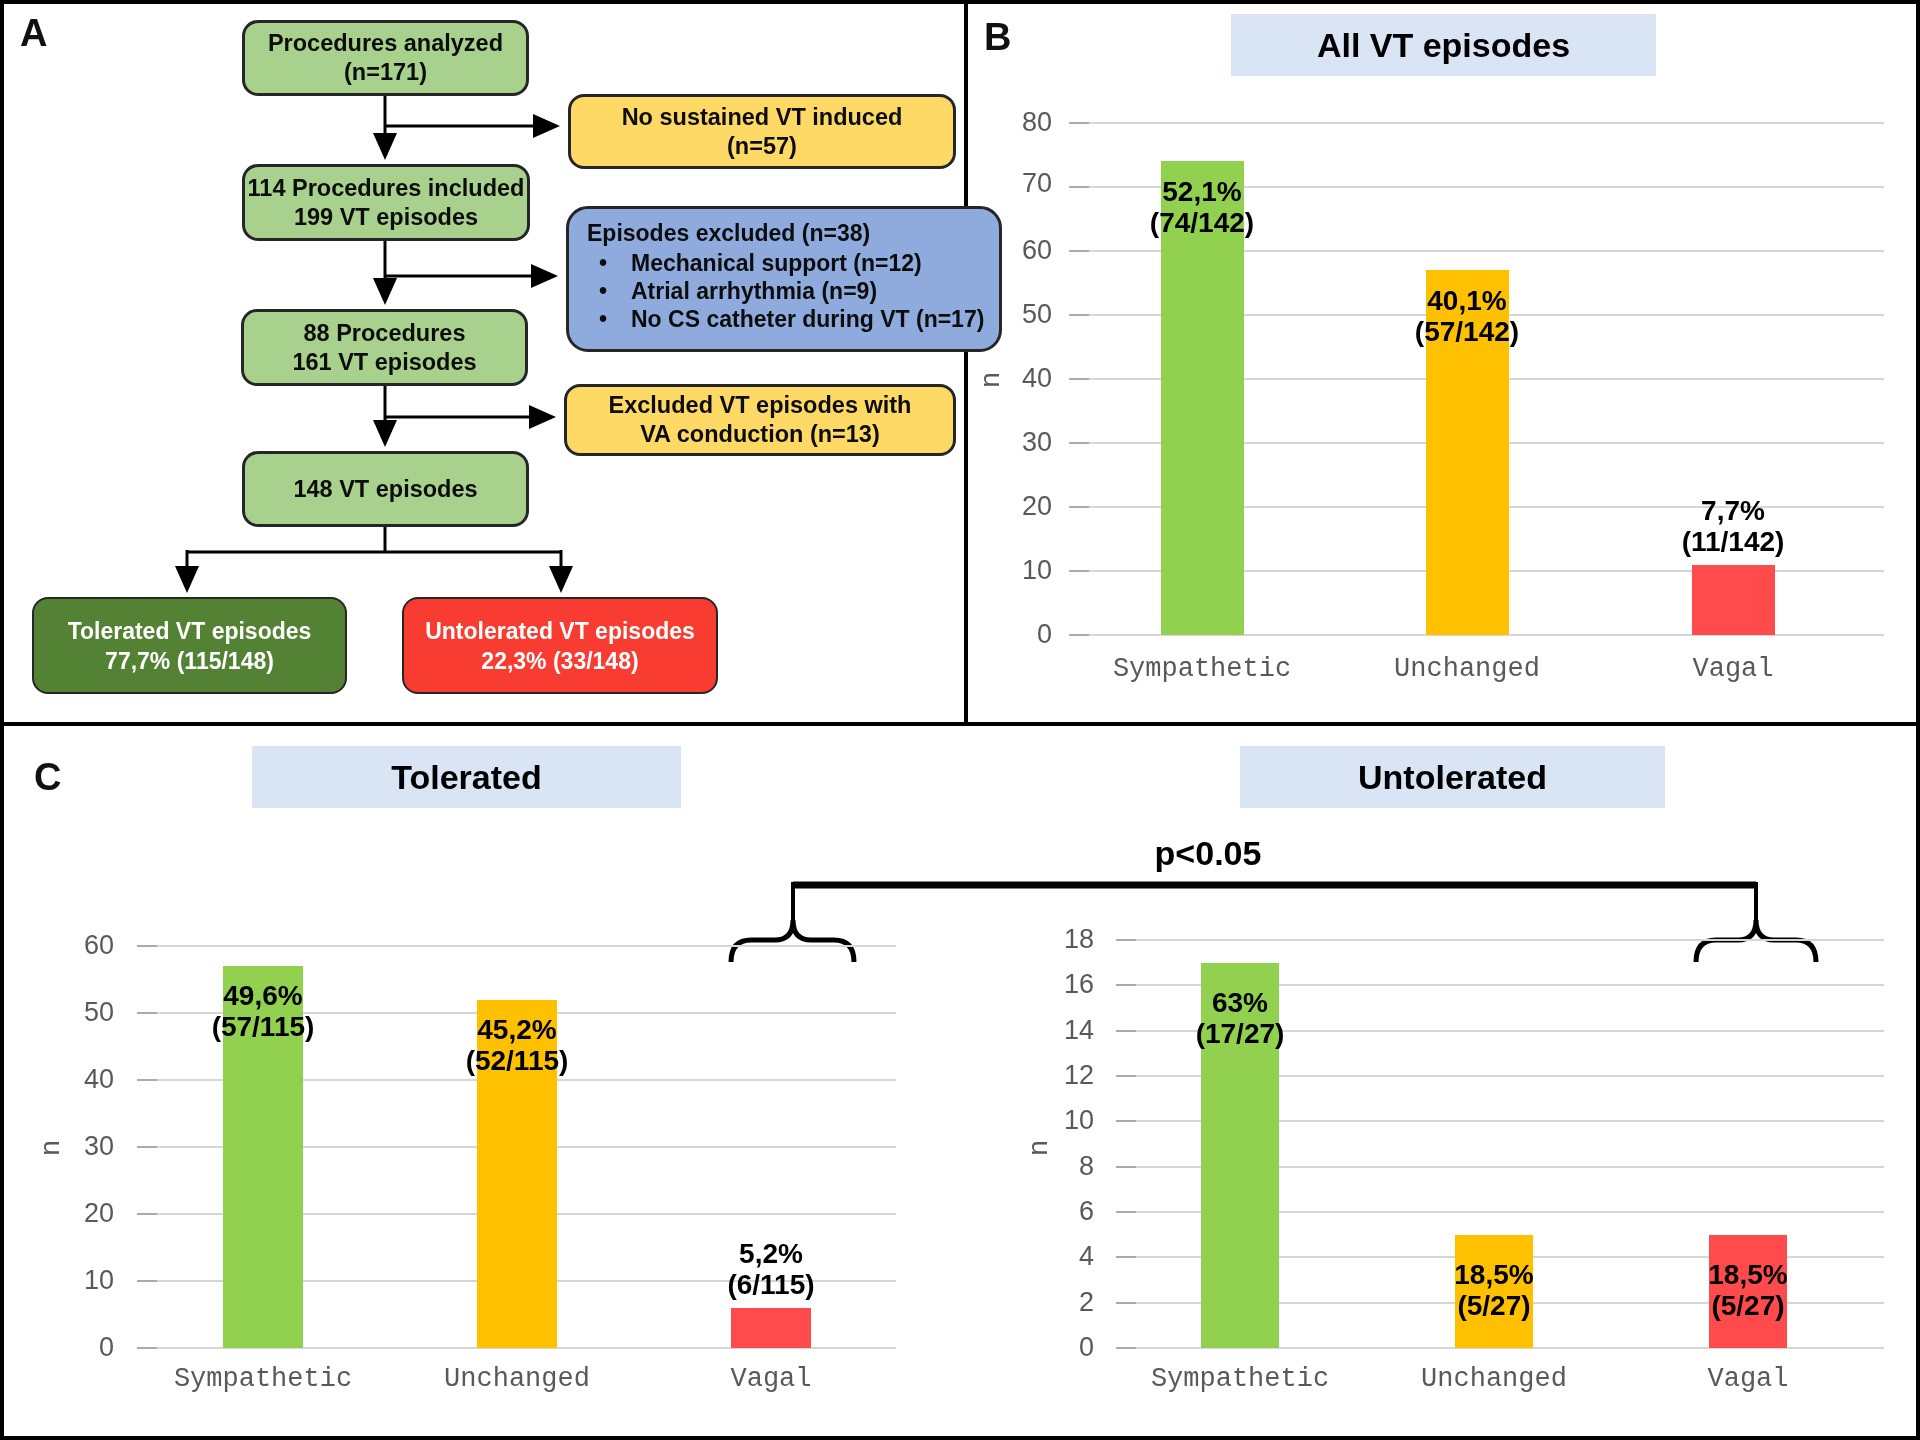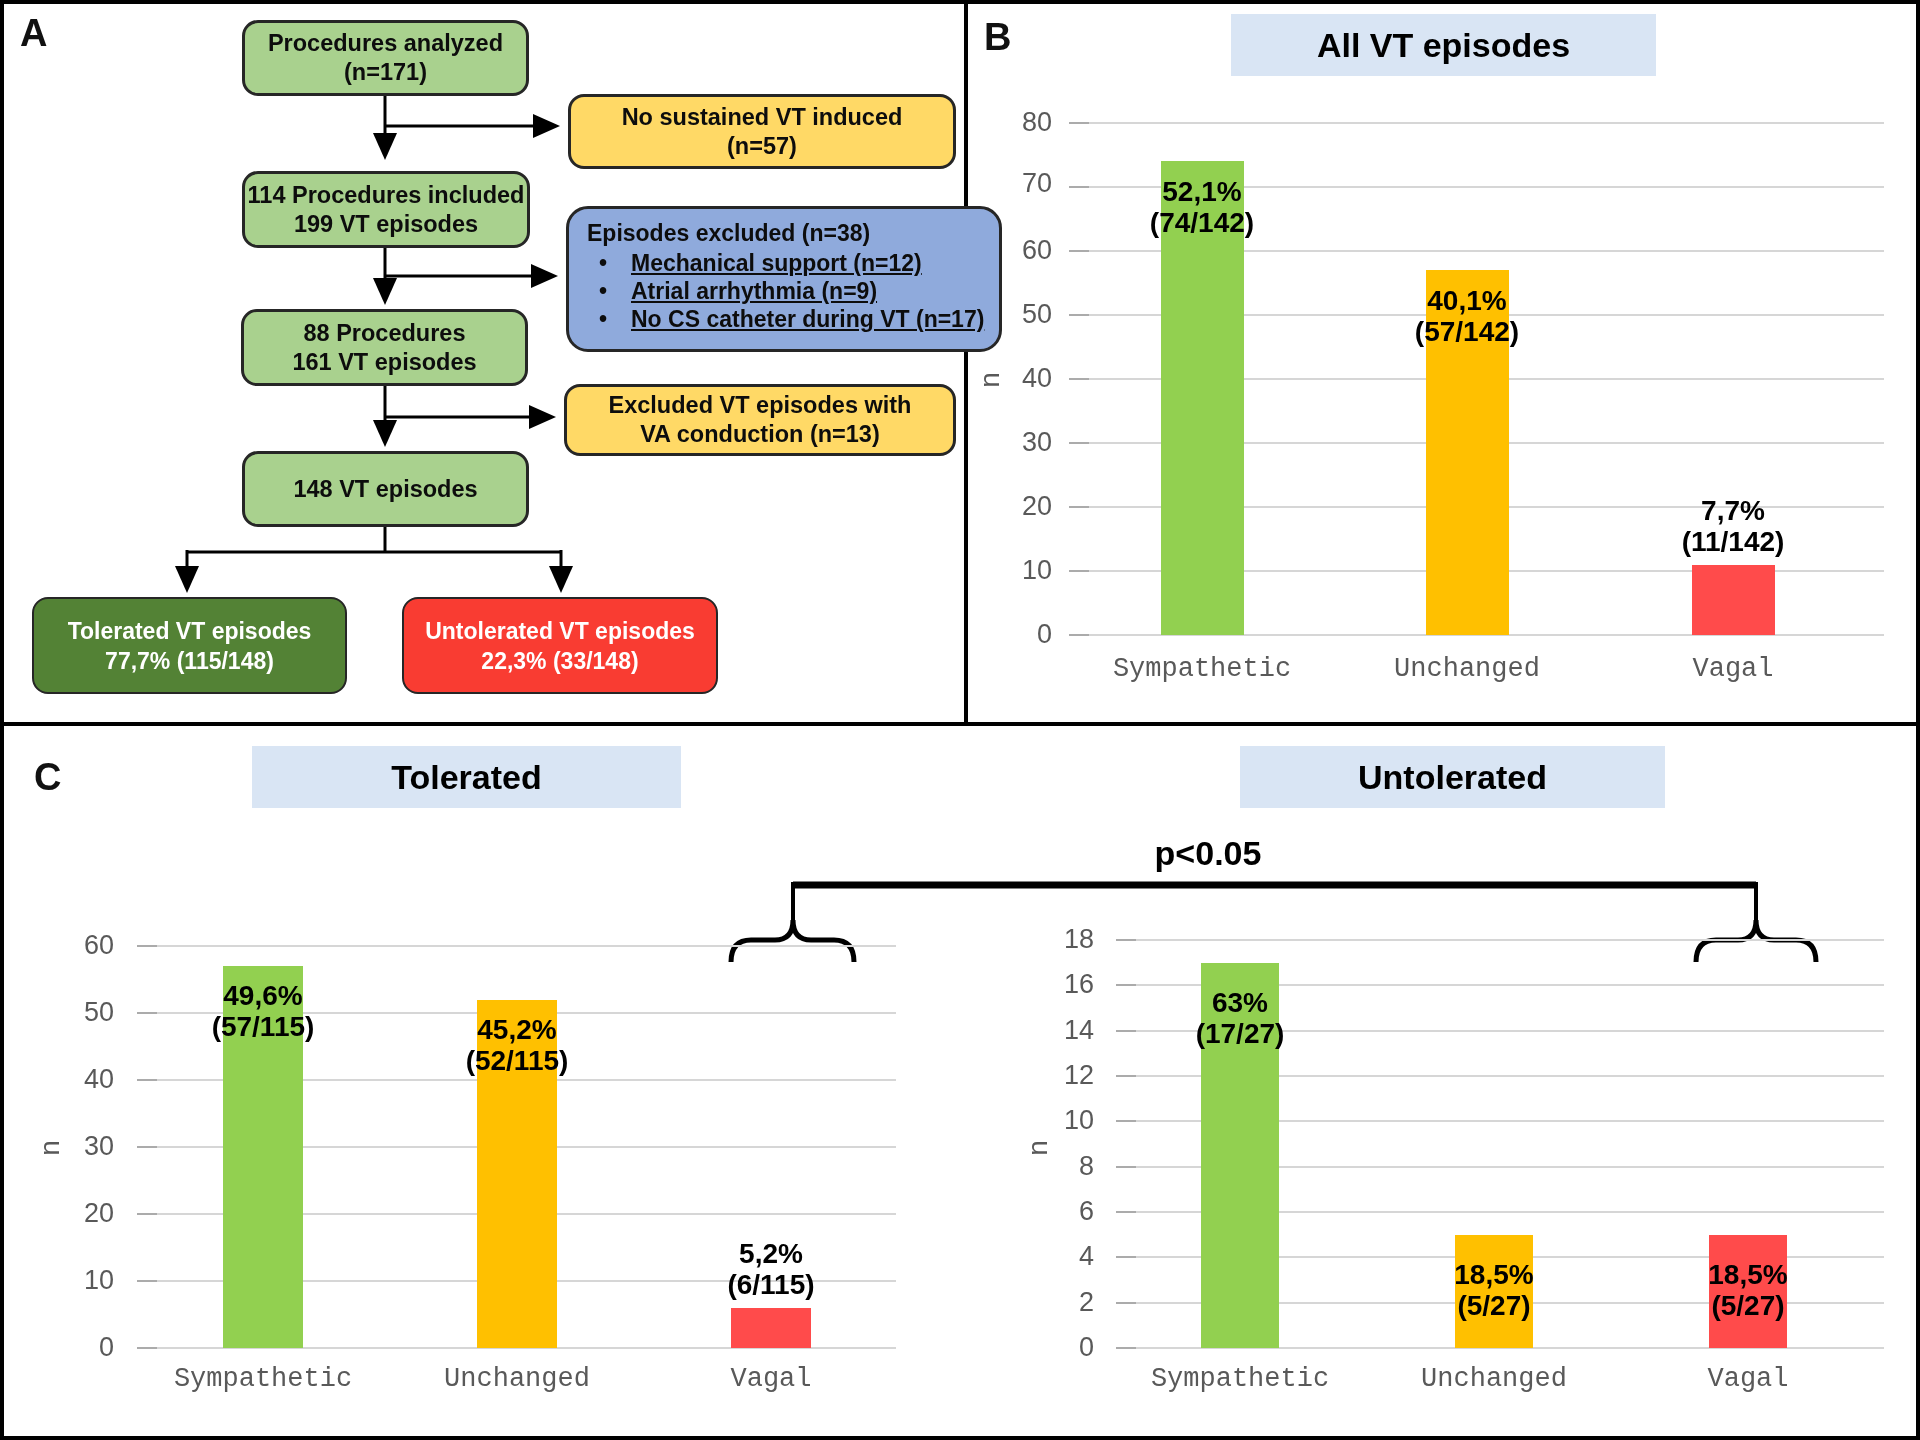--- a/index.html
+++ b/index.html
@@ -12,32 +12,32 @@
   #divider-v{left:960px;top:0;width:4px;height:722px;}
   #divider-h{left:0;top:718px;width:1920px;height:4px;}
   .panel-letter{position:absolute;font-size:38px;font-weight:600;color:#111;}
   
   .fc-box{
     position:absolute;box-sizing:border-box;border:3px solid #262626;border-radius:16px;
     display:flex;align-items:center;justify-content:center;text-align:center;
     font-weight:700;font-size:23.5px;line-height:29px;color:#0d0d0d;white-space:pre-line;
   }
   #fc-analyzed{left:238px;top:16px;width:287px;height:76px;}
-  #fc-included{left:238px;top:167px;width:288px;height:77px;}
+  #fc-included{left:238px;top:160px;width:288px;height:77px;}
   #fc-proc88{left:237px;top:305px;width:287px;height:77px;}
   #fc-ep148{left:238px;top:447px;width:287px;height:76px;}
   #fc-nosust{left:564px;top:90px;width:388px;height:75px;}
   #fc-excl-va{left:560px;top:380px;width:392px;height:72px;}
   #fc-excluded{
     position:absolute;left:562px;top:202px;width:436px;height:146px;box-sizing:border-box;
     border:3px solid #262626;border-radius:22px;
     font-weight:700;font-size:23px;line-height:28px;color:#0d0d0d;
     padding:10px 14px 19px 18px;text-align:left;
   }
-  #fc-excluded ul{margin:2px 0 0 0;padding:0;list-style:none;text-decoration:underline;}
+  #fc-excluded ul{margin:2px 0 0 0;padding:0;list-style:none;}
   #fc-excluded li{padding-left:44px;position:relative;}
   #fc-excluded li::before{content:"\2022";position:absolute;left:12px;}
   #fc-tolerated{left:28px;top:593px;width:315px;height:97px;color:#fff;border-width:2.5px;font-size:23px;line-height:30px;}
   #fc-untolerated{left:398px;top:593px;width:316px;height:97px;color:#fff;border-width:2.5px;font-size:23px;line-height:30px;}
   .overlay{position:absolute;left:0;top:0;pointer-events:none;}
   
   .gridline{position:absolute;height:2px;}
   .grid-stub{position:absolute;height:2px;}
   .ytick{position:absolute;width:90px;text-align:right;font-size:27px;color:#595959;}
   .xtick{position:absolute;width:230px;text-align:center;font-size:27px;color:#595959;font-family:Liberation Mono, monospace;}

